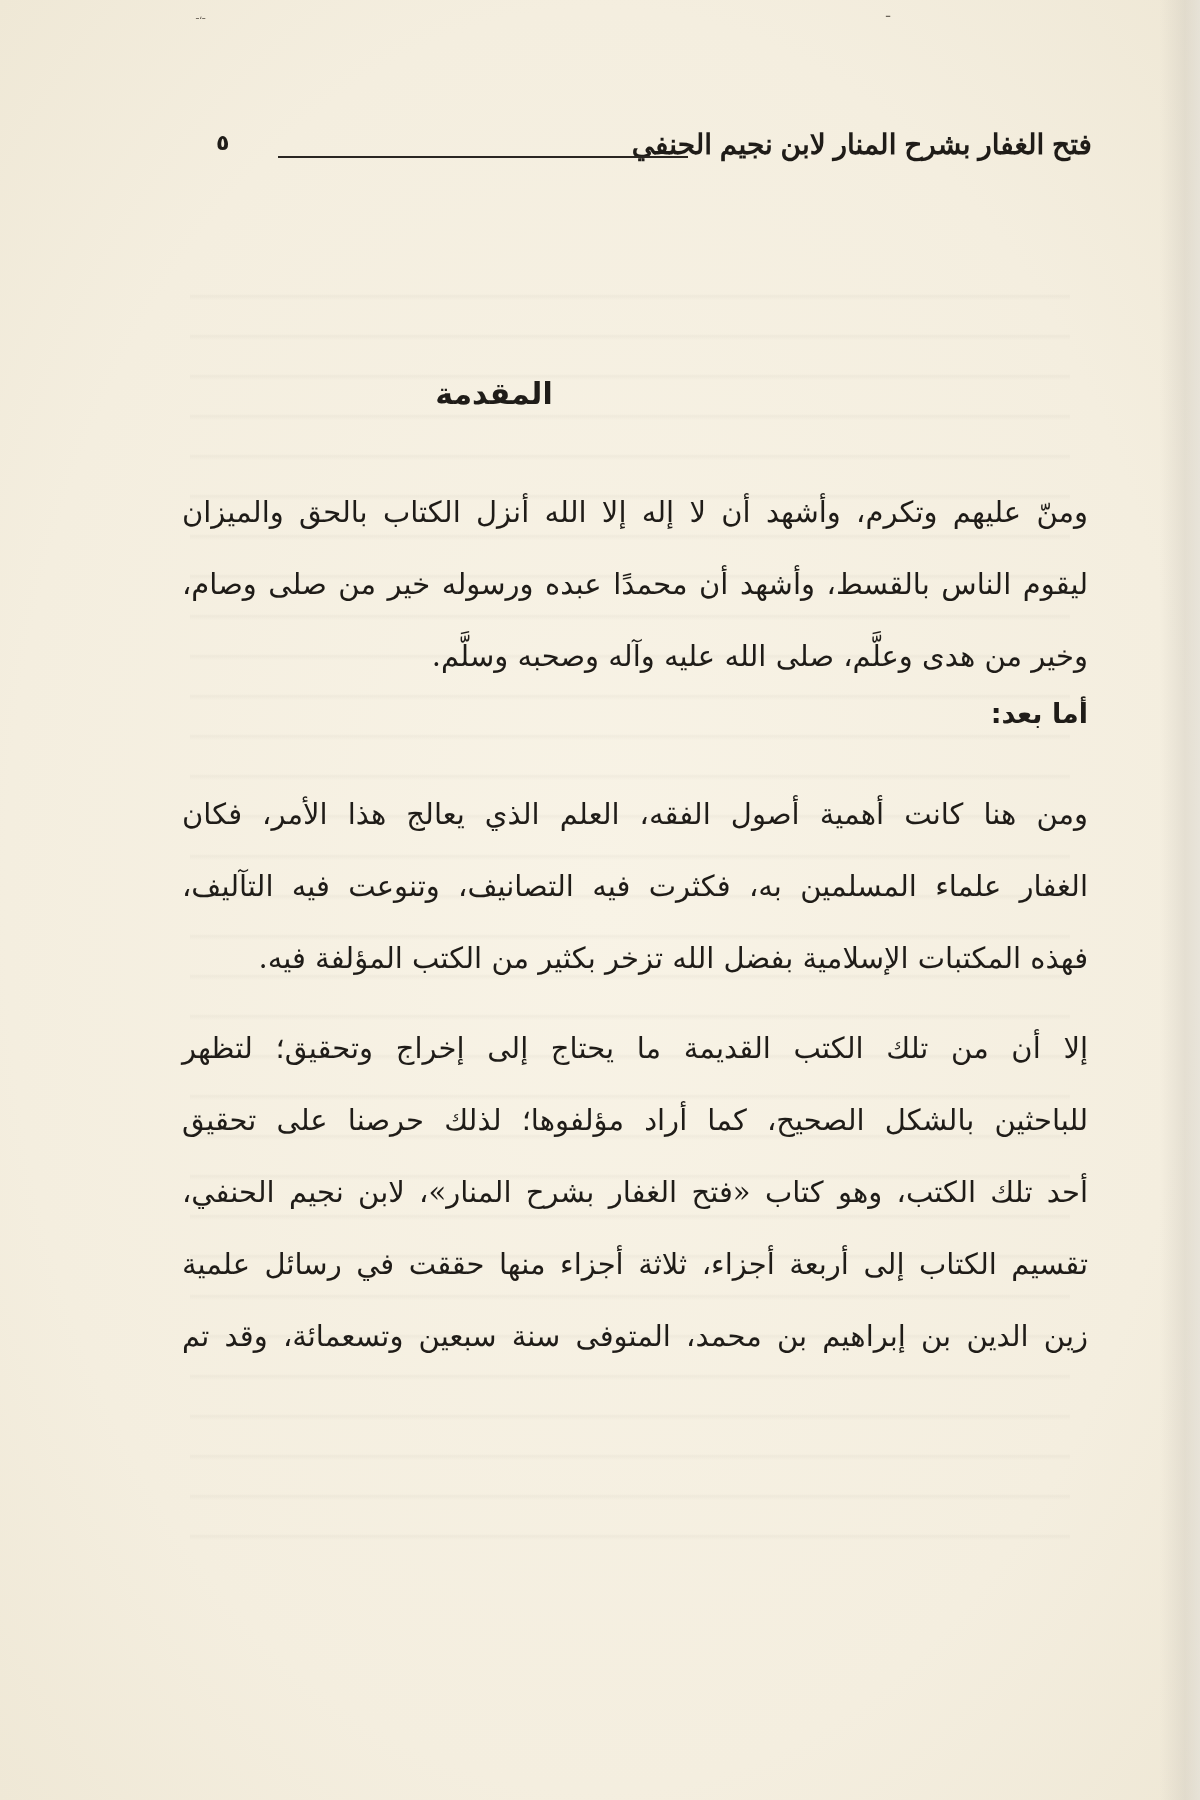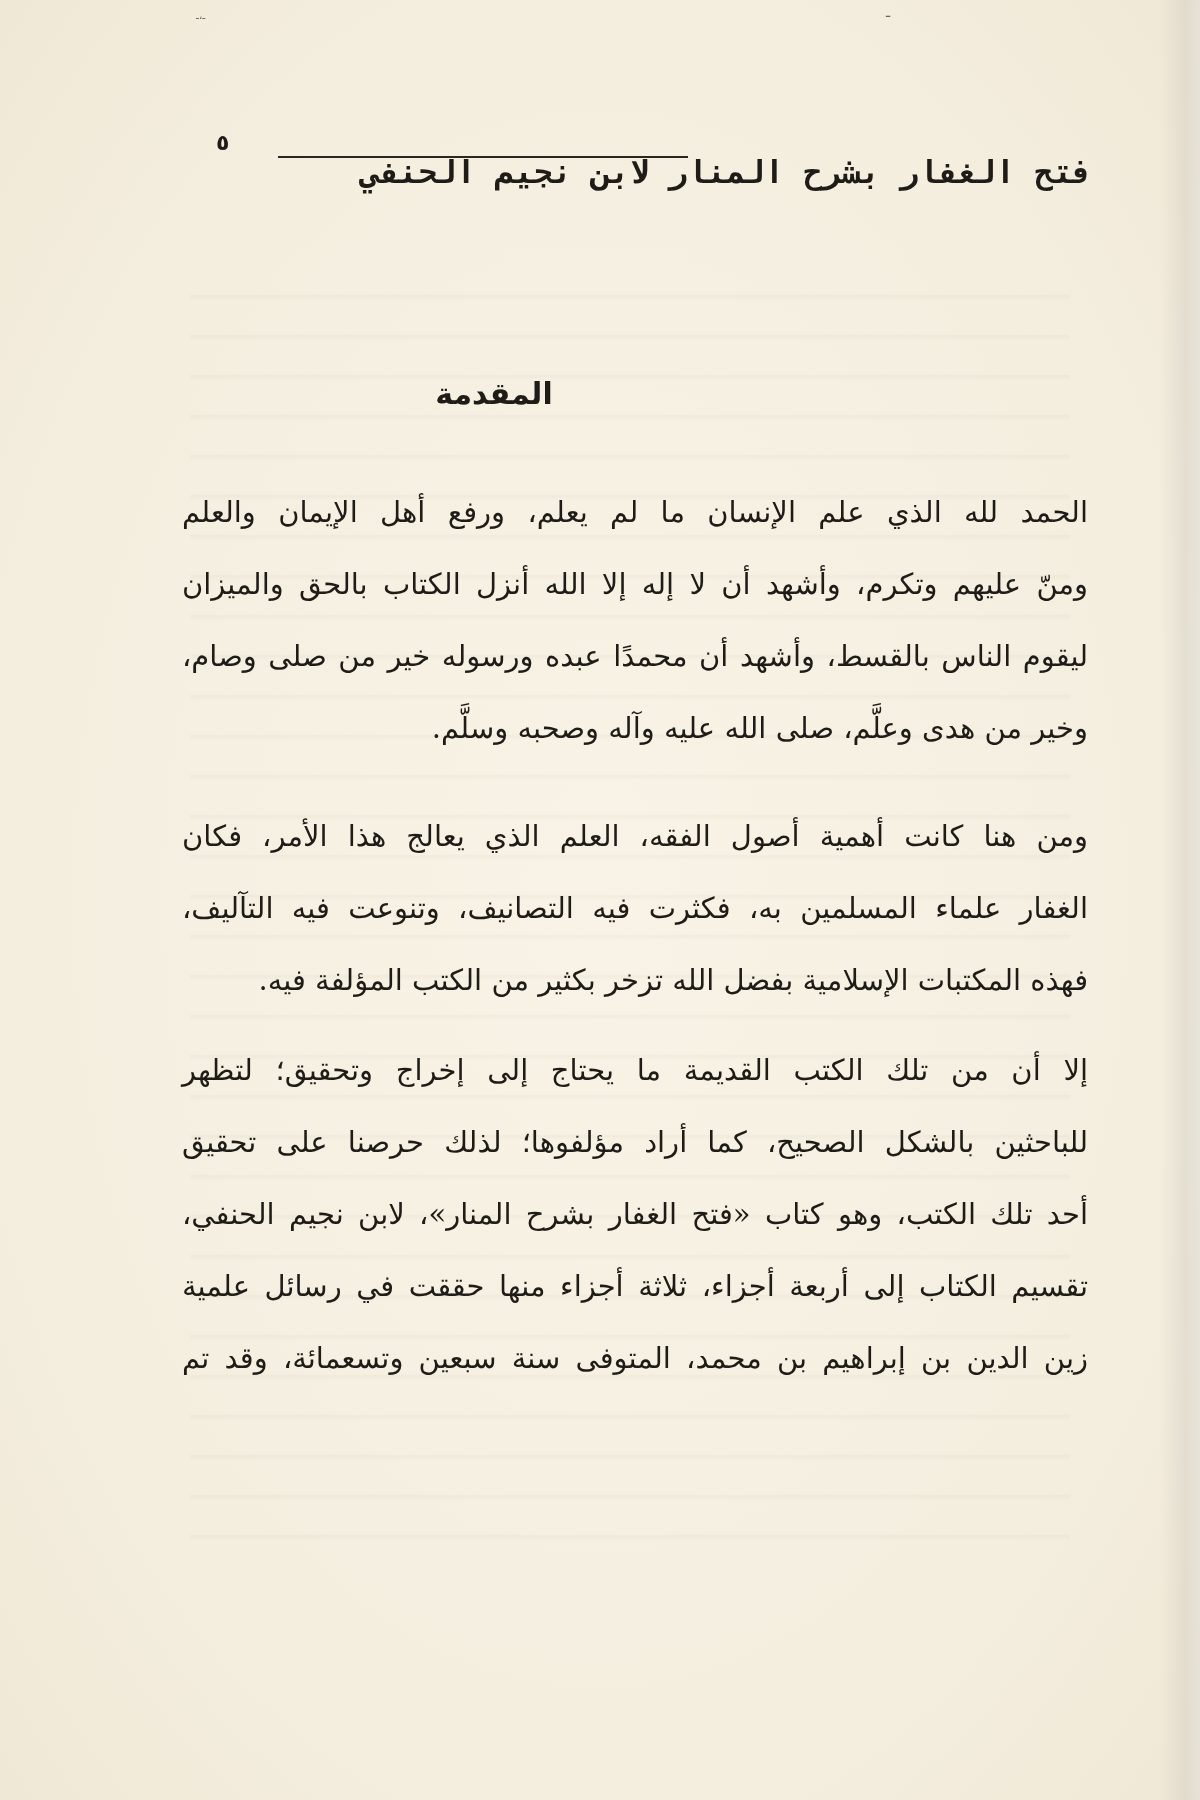--- a/index.html
+++ b/index.html
@@ -51,26 +51,25 @@
       top: 128px;
       left: 210px;
       width: 882px;
       height: 40px;
       direction: rtl;
     }
     .header-title {
       position: absolute;
       right: 0;
       top: 0;
-      font-family: Liberation Mono, monospace;
+      font-family: Liberation Sans, sans-serif;
       font-weight: bold;
-      font-size: 32px;
+      font-size: 28px;
       white-space: nowrap;
       color: #1f1c18;
-      margin-top: 25px;
     }
     .header-rule {
       position: absolute;
       left: 68px;
       top: 28px;
       width: 410px;
       height: 2px;
       background: #2a2622;
     }
     .page-number {
@@ -140,26 +139,26 @@
   <header class="running-header">
     <span class="header-title">فتح الغفار بشرح المنار لابن نجيم الحنفي</span>
     <span class="header-rule"></span>
     <span class="page-number">٥</span>
   </header>
 
   <h1 class="chapter-title" style="margin:0;">المقدمة</h1>
 
   <div class="body-text">
     <div>
-      <span class="line">الحمد لله الذي علم الإنسان ما لم يعلم، ورفع أهل الإيمان والعلم</span>
       <span class="line">ومنّ عليهم وتكرم، وأشهد أن لا إله إلا الله أنزل الكتاب بالحق والميزان</span>
       <span class="line">ليقوم الناس بالقسط، وأشهد أن محمدًا عبده ورسوله خير من صلى وصام،</span>
       <span class="line last">وخير من هدى وعلَّم، صلى الله عليه وآله وصحبه وسلَّم.</span>
     </div>
 
+    <span class="subheading">أما بعد:</span>
 
     <div class="para-gap"></div>
 
 
     <div class="para-gap"></div>
 
     <div>
       <span class="line">ومن هنا كانت أهمية أصول الفقه، العلم الذي يعالج هذا الأمر، فكان</span>
       <span class="line">الغفار علماء المسلمين به، فكثرت فيه التصانيف، وتنوعت فيه التآليف،</span>
       <span class="line last">فهذه المكتبات الإسلامية بفضل الله تزخر بكثير من الكتب المؤلفة فيه.</span>

